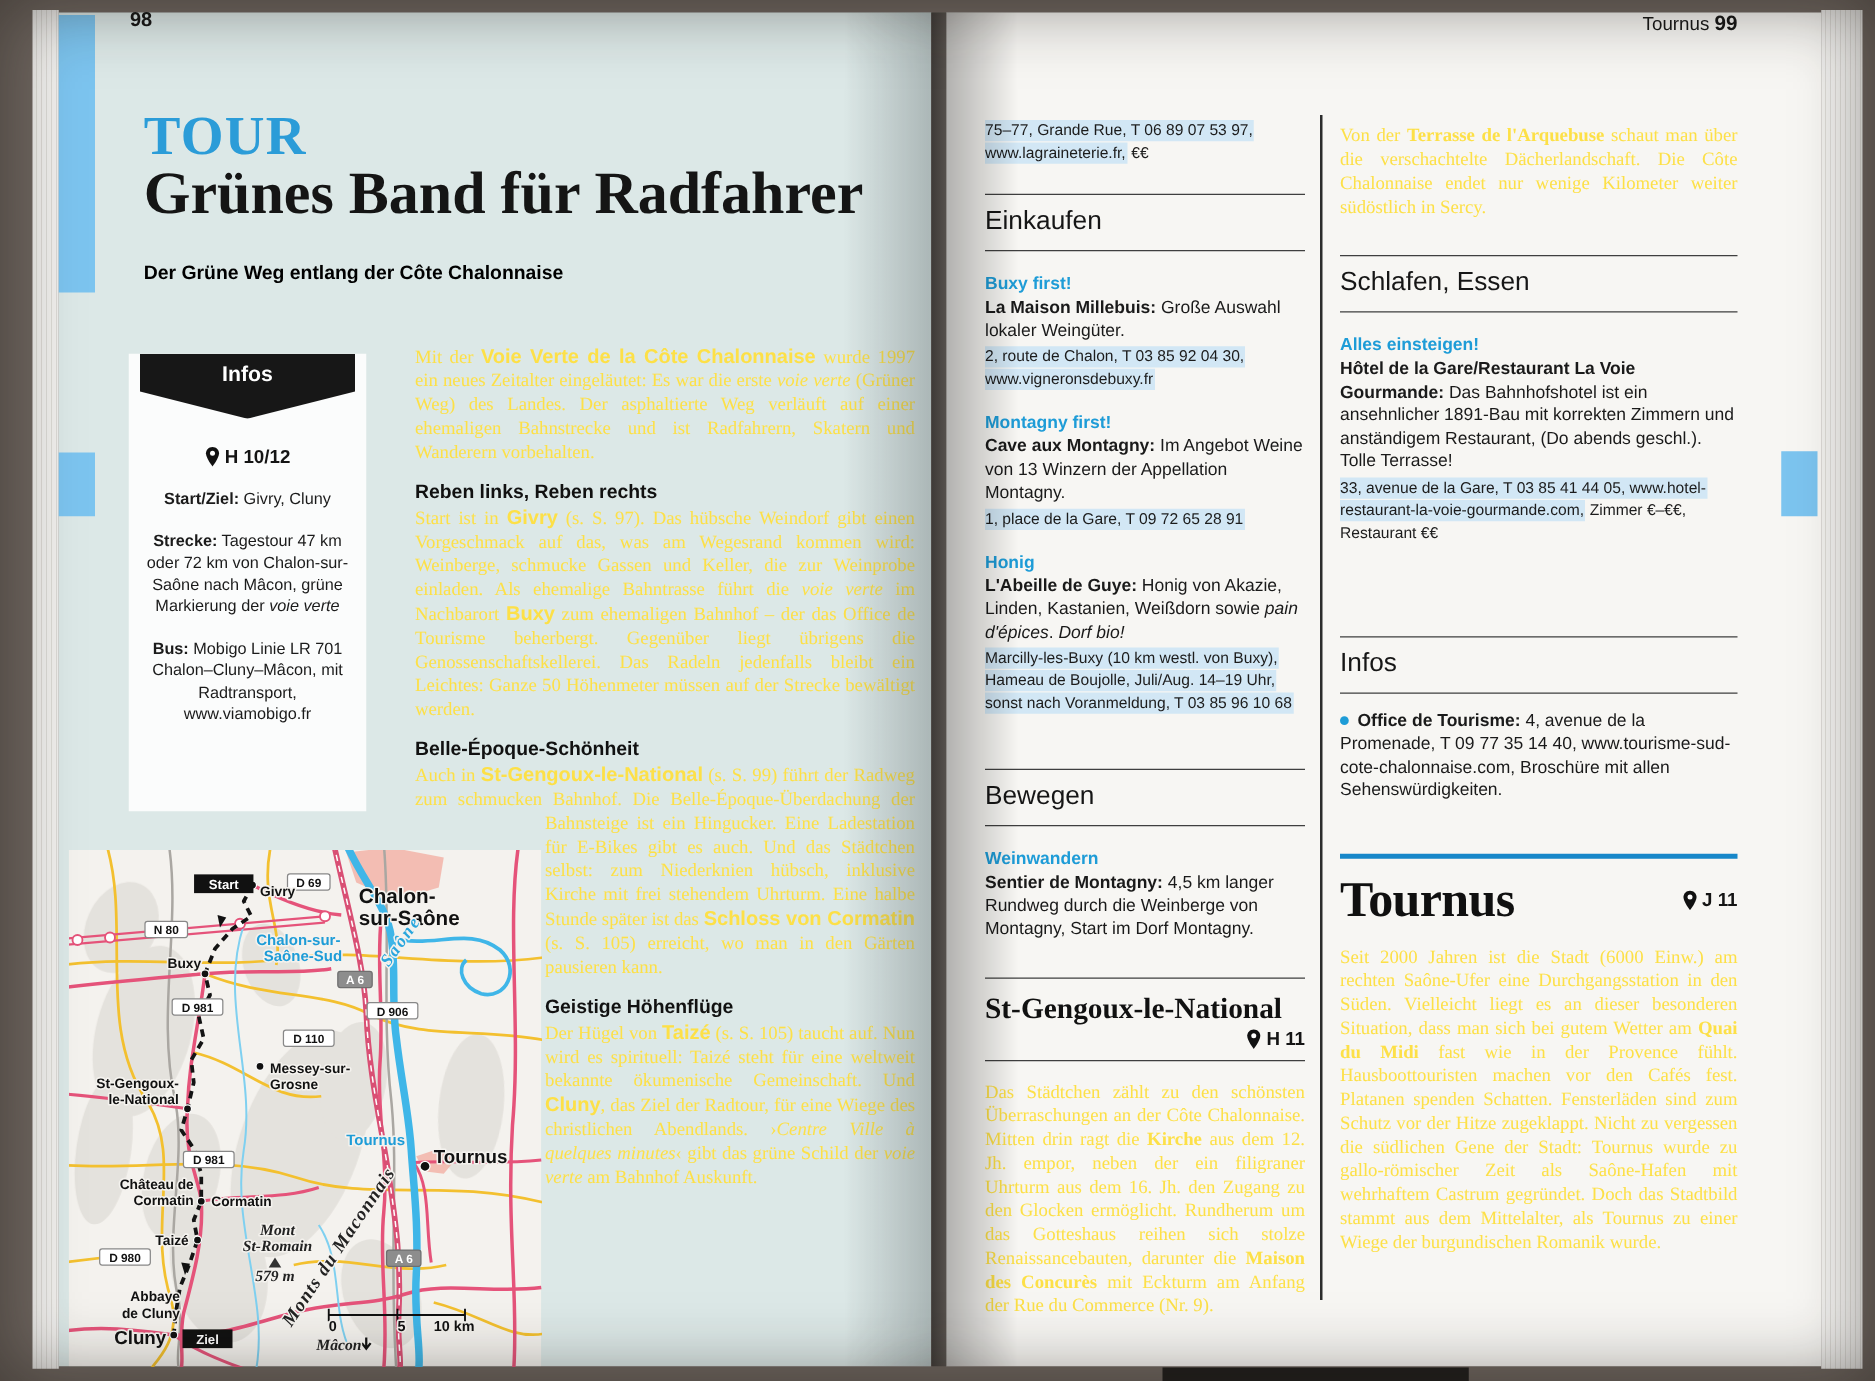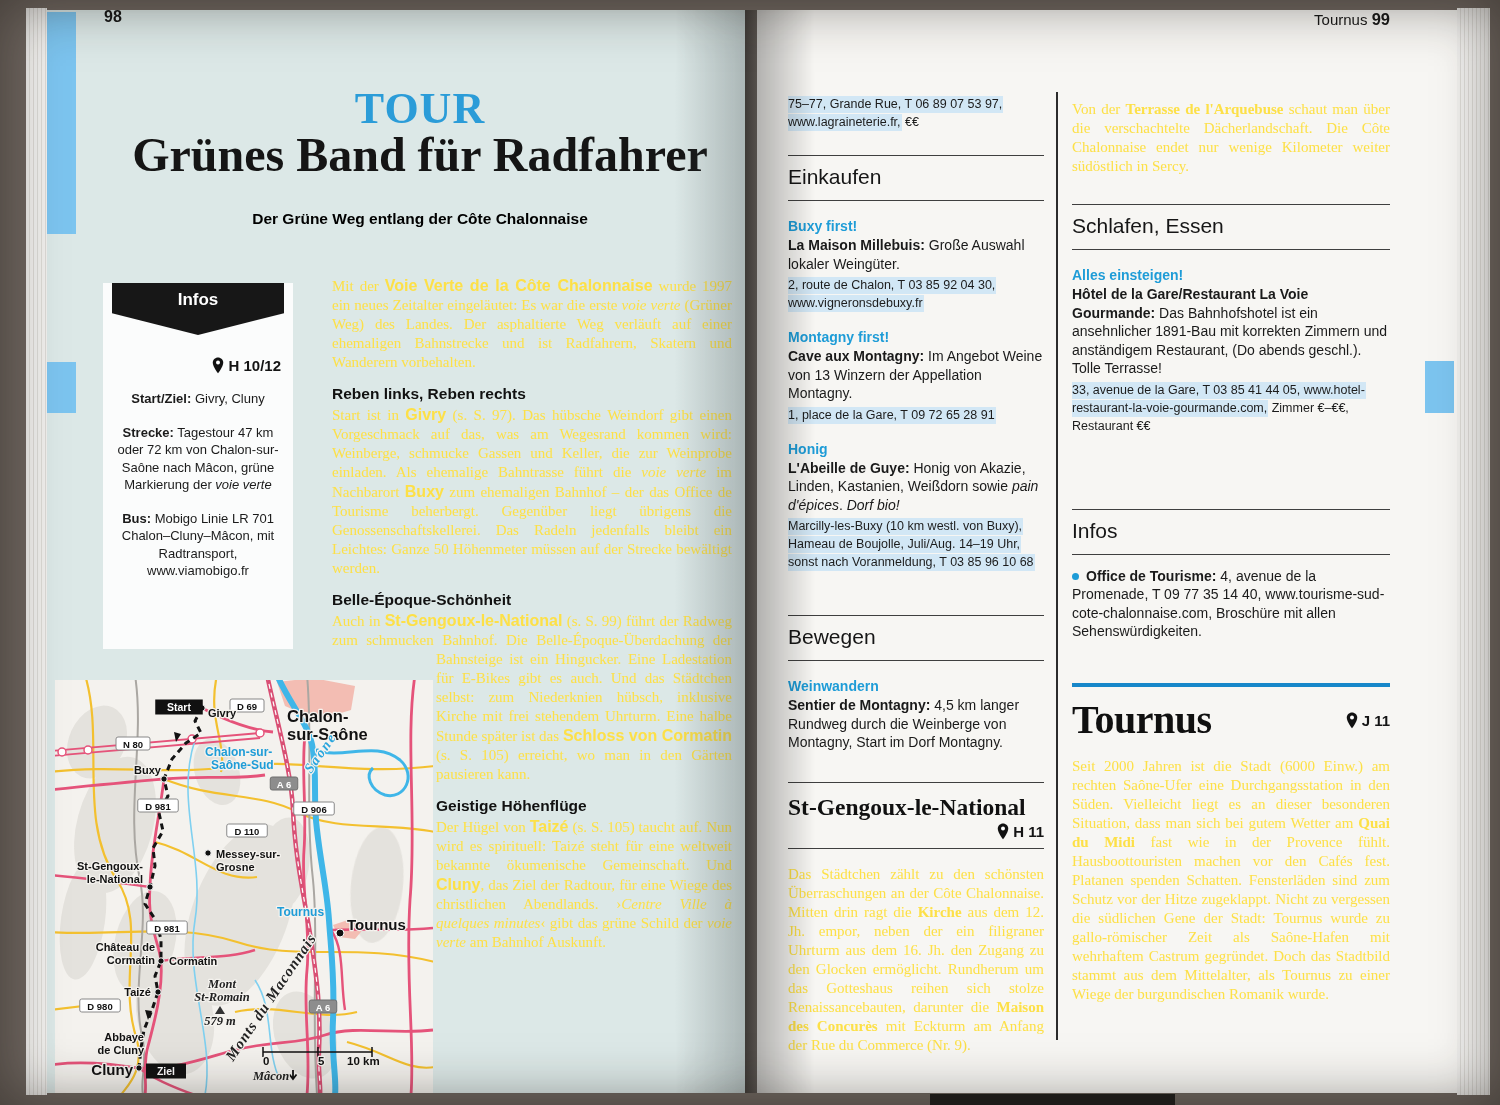--- a/index.html
+++ b/index.html
@@ -22,31 +22,31 @@
   #tab-left-top{left:47px;top:12px;width:29px;height:222px;}
   #tab-left-mid{left:47px;top:362px;width:29px;height:51px;}
   #tab-right{left:1425px;top:361px;width:29px;height:52px;}
   #bottom-bar{position:absolute;left:930px;top:1094px;width:245px;height:11px;background:#1f1d1b;z-index:40;}
   
   .runhead{position:absolute;z-index:5;color:#161616;}
   #runhead-left{left:104px;top:8px;font-weight:700;font-size:16px;}
   #runhead-right{left:1150px;top:10px;width:240px;text-align:right;font-size:15px;}
   #runhead-right .pg{font-weight:700;font-size:16.5px;}
   
-  #tour-heading{position:absolute;left:115px;top:86px;width:610px;text-align:center;}
+  #tour-heading{position:absolute;left:115px;top:86px;width:610px;}
   #kicker{font-family:"Liberation Serif",serif;font-weight:700;font-size:44px;line-height:46px;color:#2b9cd8;letter-spacing:1px;margin:0;}
   #tour-title{font-family:"Liberation Serif",serif;font-weight:700;font-size:48px;line-height:46px;color:#151515;margin:0;}
   #tour-dek{font-weight:700;font-size:15.5px;color:#000000;margin-top:32px;}
   
   #infos-box{position:absolute;left:103px;top:283px;width:190px;height:366px;background:#fbfcfc;z-index:4;}
   #infos-ribbon{position:absolute;top:0;left:9px;right:9px;height:52px;background:#171717;
     clip-path:polygon(0 0,100% 0,100% 58%,50% 100%,0 58%);color:#fff;font-weight:700;font-size:17px;
     display:flex;justify-content:center;padding-top:7px;box-sizing:border-box;}
   #infos-body{padding:70px 12px 0;text-align:center;}
-  .grid-row{display:flex;justify-content:flex-end;align-items:center;gap:4px;font-weight:700;font-size:15px;color:#141414;margin:4px 0 16px;}
+  .grid-row{display:flex;justify-content:center;align-items:center;gap:4px;font-weight:700;font-size:15px;color:#141414;margin:4px 0 16px;}
   .pin{width:12px;height:17px;display:inline-block;flex:0 0 auto;}
   .b-info{font-size:13px;line-height:17.5px;color:#1b1b1b;margin:0 0 16px;}
   
   .r-sb{font-weight:700;}
   .r-si{font-style:italic;}
   .r-hl{background:#d2e7f5;-webkit-box-decoration-break:clone;box-decoration-break:clone;padding:1px 1px 2px 0;}
   
   #left-col{position:absolute;left:332px;top:276px;width:400px;z-index:3;}
   .b-para{font-family:"Liberation Serif",serif;font-size:15px;line-height:19px;color:#fde047;text-align:justify;margin:0 0 12px;}
   .b-para .r-b{font-family:"Liberation Sans",sans-serif;font-weight:700;font-size:16px;}

